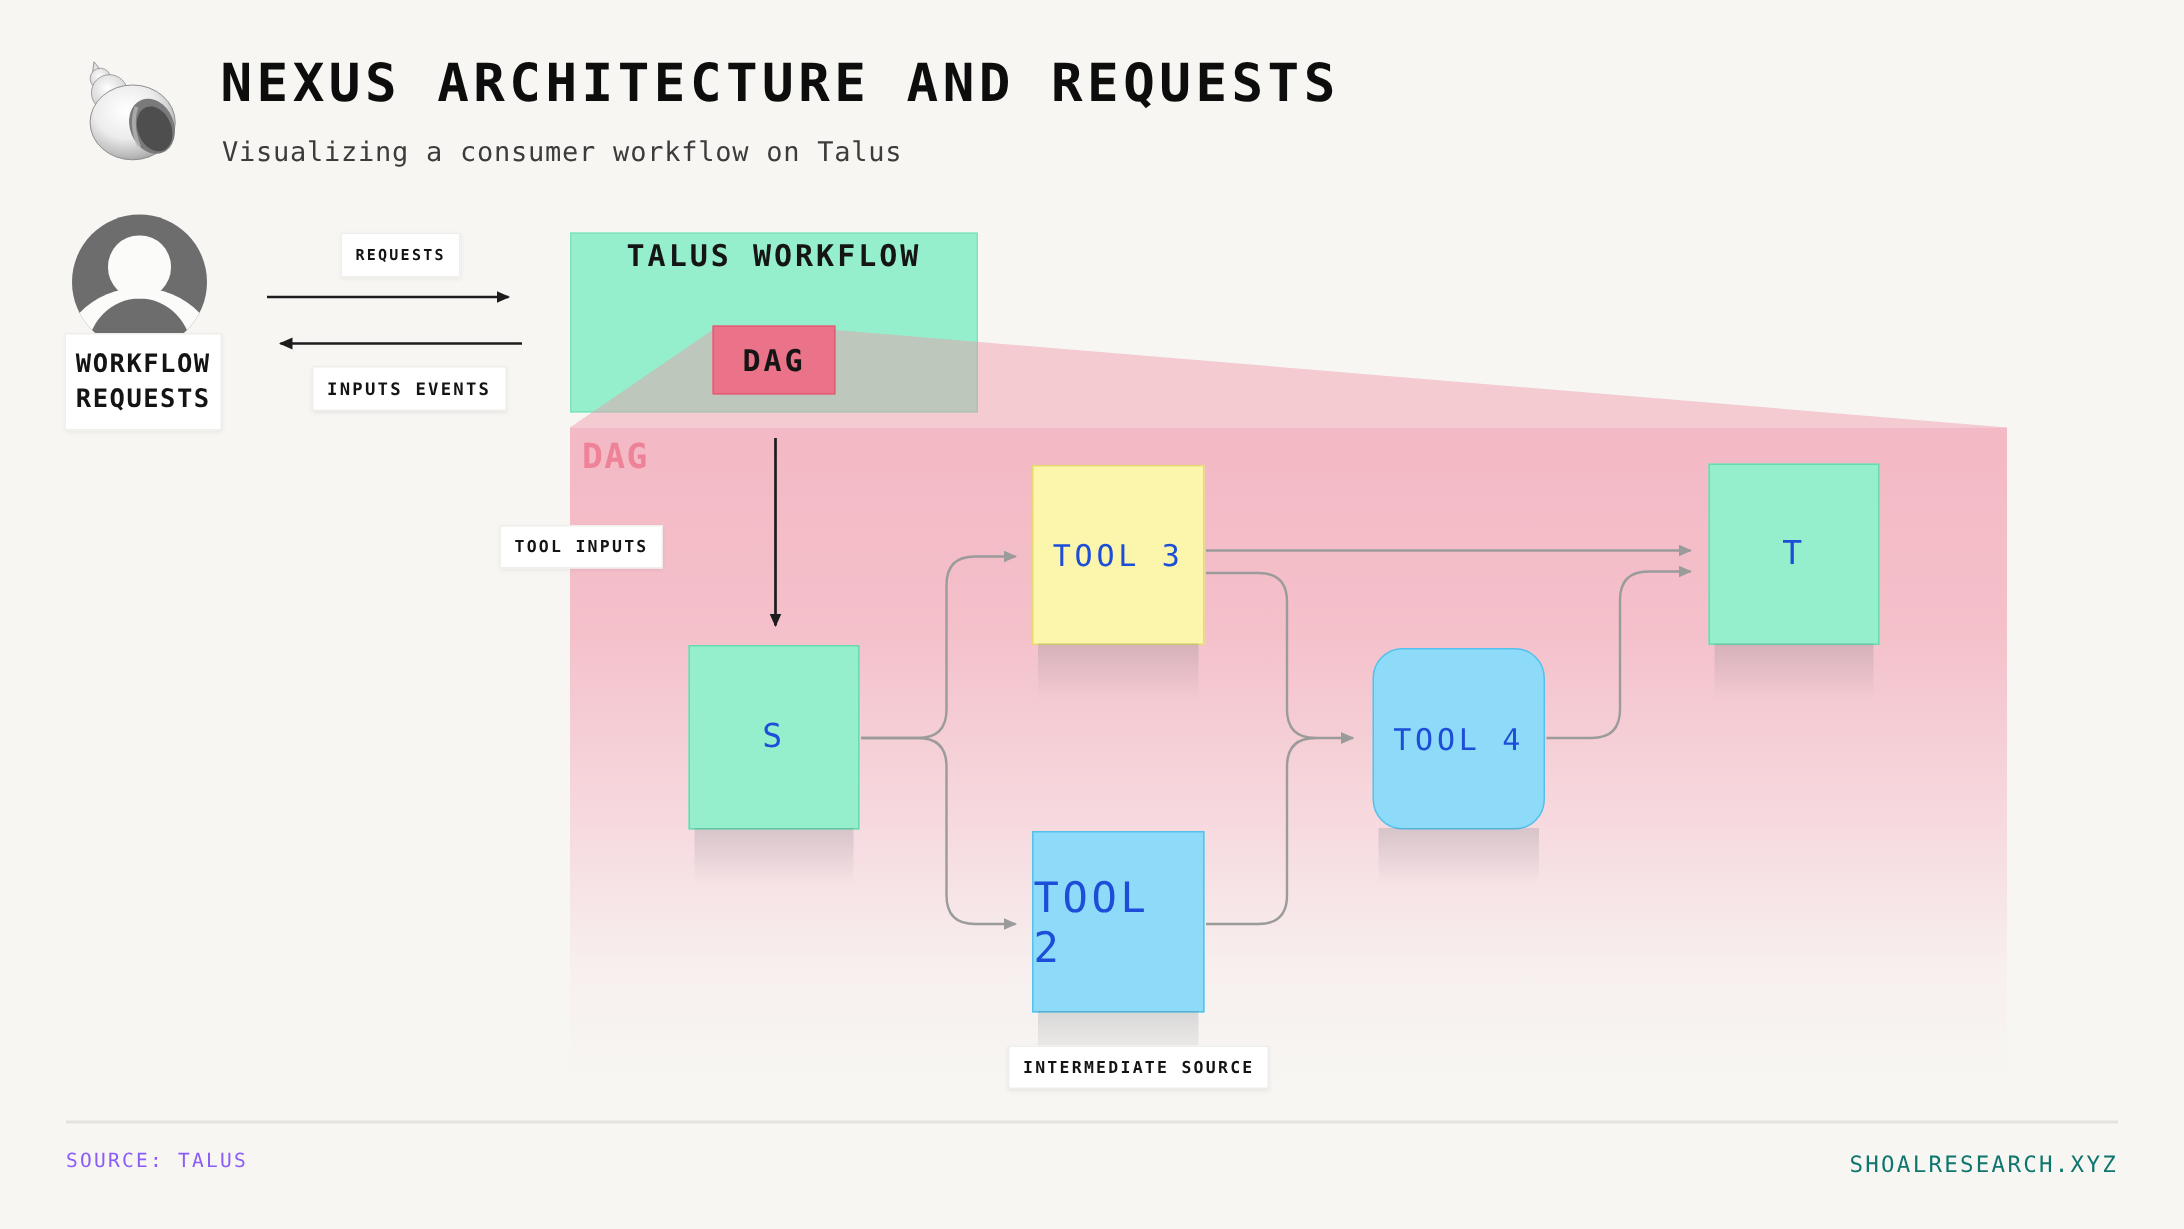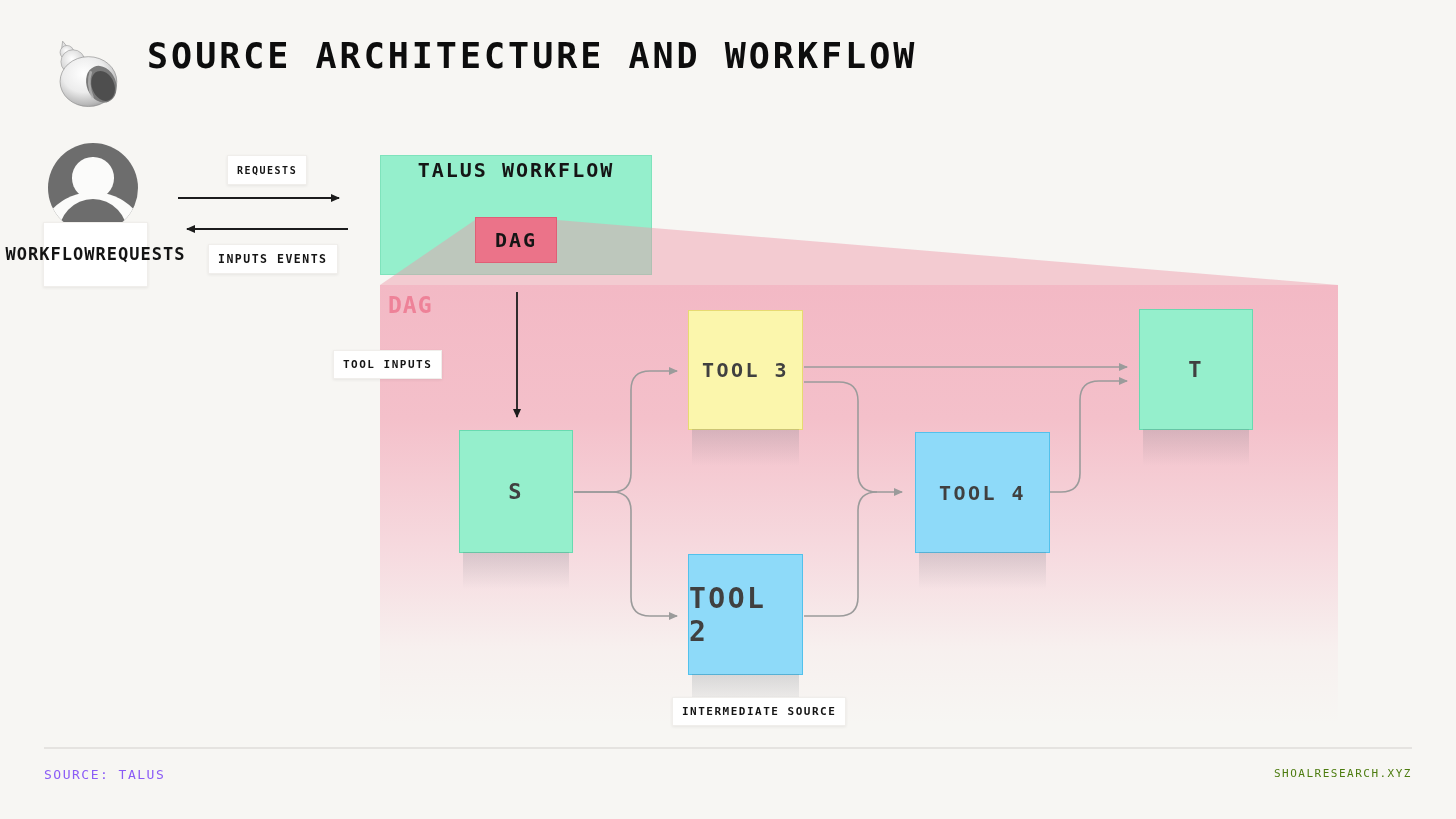--- a/index.html
+++ b/index.html
@@ -30,21 +30,21 @@
     border-radius:50%; background:#6d6d6d; }
   .av-head { position:absolute; left:27%; top:16%; width:46%; height:46%;
     border-radius:50%; background:#fbfbfa; }
   .chip {
     position:absolute; background:#ffffff; border:1px solid #f0eeeb;
     box-shadow:0 1px 3px rgba(0,0,0,0.07);
     display:flex; align-items:center; justify-content:center;
     font-weight:700; color:#141414; white-space:nowrap; z-index:6;
   }
   .chip-consumer { left:43px; top:222px; width:105px; height:65px;
-    font-size:17px; letter-spacing:1px; flex-direction:row; line-height:23px; }
+    font-size:17px; letter-spacing:1px; flex-direction:column; line-height:23px; }
   .chip-requests { left:227px; top:155px; height:30px; padding:0 9px;
     font-size:10px; letter-spacing:1.5px; }
   .chip-output { left:208px; top:244px; height:30px; padding:0 9px;
     font-size:11.5px; letter-spacing:1.5px; }
   .chip-userinputs { left:333px; top:350px; height:29px; padding:0 9px;
     font-size:11px; letter-spacing:1.5px; }
   .chip-intermediate { left:672px; top:697px; height:29px; padding:0 9px;
     font-size:11px; letter-spacing:1.5px; }
   
   .talus-box {
@@ -67,41 +67,41 @@
       rgba(247,228,230,0.35) 82%, rgba(247,246,243,0) 99%);
   }
   .dag-panel-label {
     position:absolute; left:8px; top:7px;
     font-size:23px; font-weight:700; letter-spacing:1px; color:#ee8298;
   }
   
   .node {
     position:absolute; z-index:3; border:1px solid rgba(0,0,0,0.15);
     display:flex; align-items:center; justify-content:center;
-    font-weight:700; color:#404040; letter-spacing:2.5px;
+    font-weight:400; color:#1d4ed8; letter-spacing:2.5px;
   }
   .node::after { content:""; position:absolute; left:3px; right:3px; top:100%;
     height:37px;
     background:linear-gradient(180deg, rgba(104,118,126,0.22), rgba(104,118,126,0));
   }
   .node-s     { left:459px; top:430px; width:114px; height:123px; font-size:22px; }
   .node-tool3 { left:688px; top:310px; width:115px; height:120px; font-size:20px; }
   .node-tool2 { left:688px; top:554px; width:115px; height:121px; font-size:28px; }
-  .node-tool4 { left:915px; top:432px; width:135px; height:121px; font-size:20px; }
+  .node-tool4 { left:915px; top:432px; width:115px; height:121px; font-size:20px;border-radius:20px; }
   .node-t     { left:1139px; top:309px; width:114px; height:121px; font-size:22px; }
   
   .overlay { position:absolute; left:0; top:0; width:1456px; height:819px;
     z-index:3; pointer-events:none; }
   
   .footer-divider { position:absolute; left:44px; top:747px; width:1368px;
     height:2px; background:#e5e3e0; }
   .footer-source { position:absolute; left:44px; top:767px;
     font-size:13px; letter-spacing:1.5px; color:#8b5cf6; }
   .footer-site { position:absolute; right:44px; top:767px;
-    font-size:11px; letter-spacing:1.5px; color:#4d7c0f;text-align:right; }
+    font-size:15px; letter-spacing:1.5px; color:#0f766e;text-align:right; }
 </style>
 </head>
 <body>
 
 <div class="canvas">
 
   <svg class="logo" viewBox="0 0 100 100">
     <defs>
       <radialGradient id="sh1" cx="42%" cy="34%" r="75%">
         <stop offset="0%" stop-color="#ffffff"></stop>
@@ -116,21 +116,22 @@
       </radialGradient>
     </defs>
     <path d="M24 13 L33 24 L22 28 Z" fill="#e2e2e2" stroke="#8e8e8e" stroke-width="0.7"></path>
     <circle cx="29" cy="26" r="8" fill="url(#sh2)" stroke="#8e8e8e" stroke-width="0.6"></circle>
     <circle cx="36" cy="37" r="14" fill="url(#sh2)" stroke="#8a8a8a" stroke-width="0.6"></circle>
     <ellipse cx="54" cy="60" rx="33" ry="29" fill="url(#sh1)" stroke="#858585" stroke-width="0.7"></ellipse>
     <ellipse cx="69" cy="63" rx="17" ry="22" transform="rotate(-22 69 63)" fill="#7a7a7a"></ellipse>
     <ellipse cx="71" cy="65" rx="13" ry="18" transform="rotate(-22 71 65)" fill="#4e4e4e"></ellipse>
     <path d="M57 48 Q52 62 59 79" stroke="#bdbdbd" stroke-width="3" fill="none" opacity="0.7"></path>
   </svg>
-  <div class="title">SOURCE ARCHITECTURE AND WORKFLOW</div>
+  <div class="title">NEXUS ARCHITECTURE AND REQUESTS</div>
+  <div class="subtitle">Visualizing a consumer workflow on Talus</div>
 
   <div class="avatar">
     <div class="av-dome"></div>
     <div class="av-shoulders"></div>
     <div class="av-head"></div>
   </div>
   <div class="chip chip-consumer">
     <span>WORKFLOW</span>
     <span>REQUESTS</span>
   </div>

